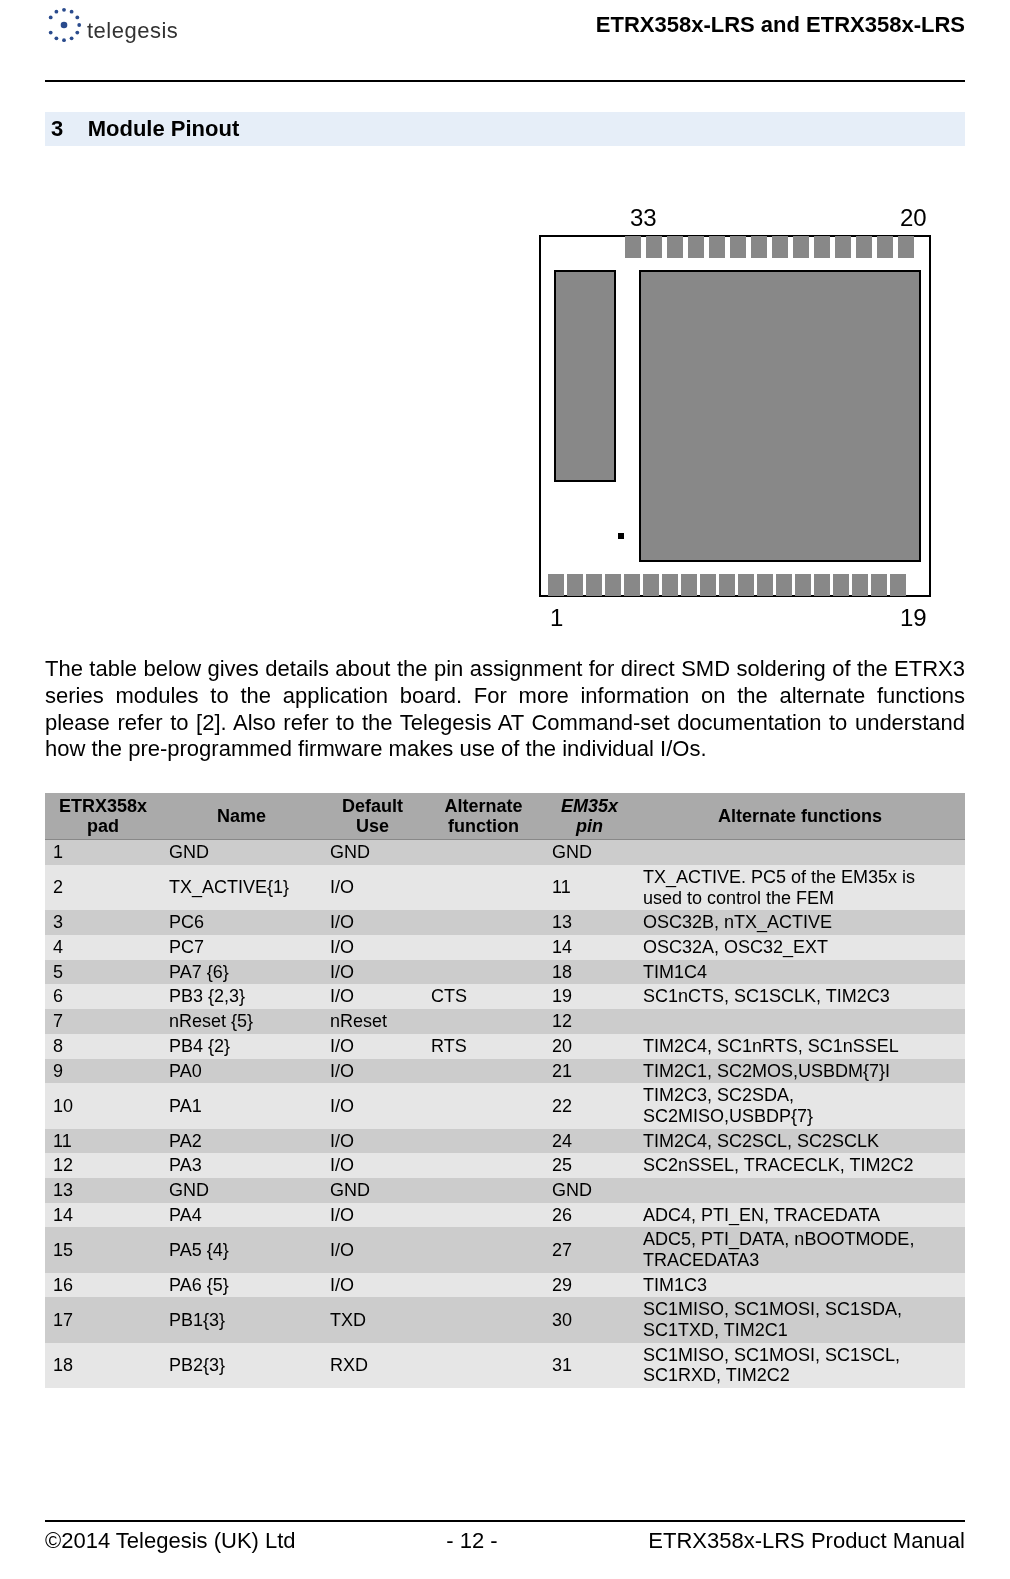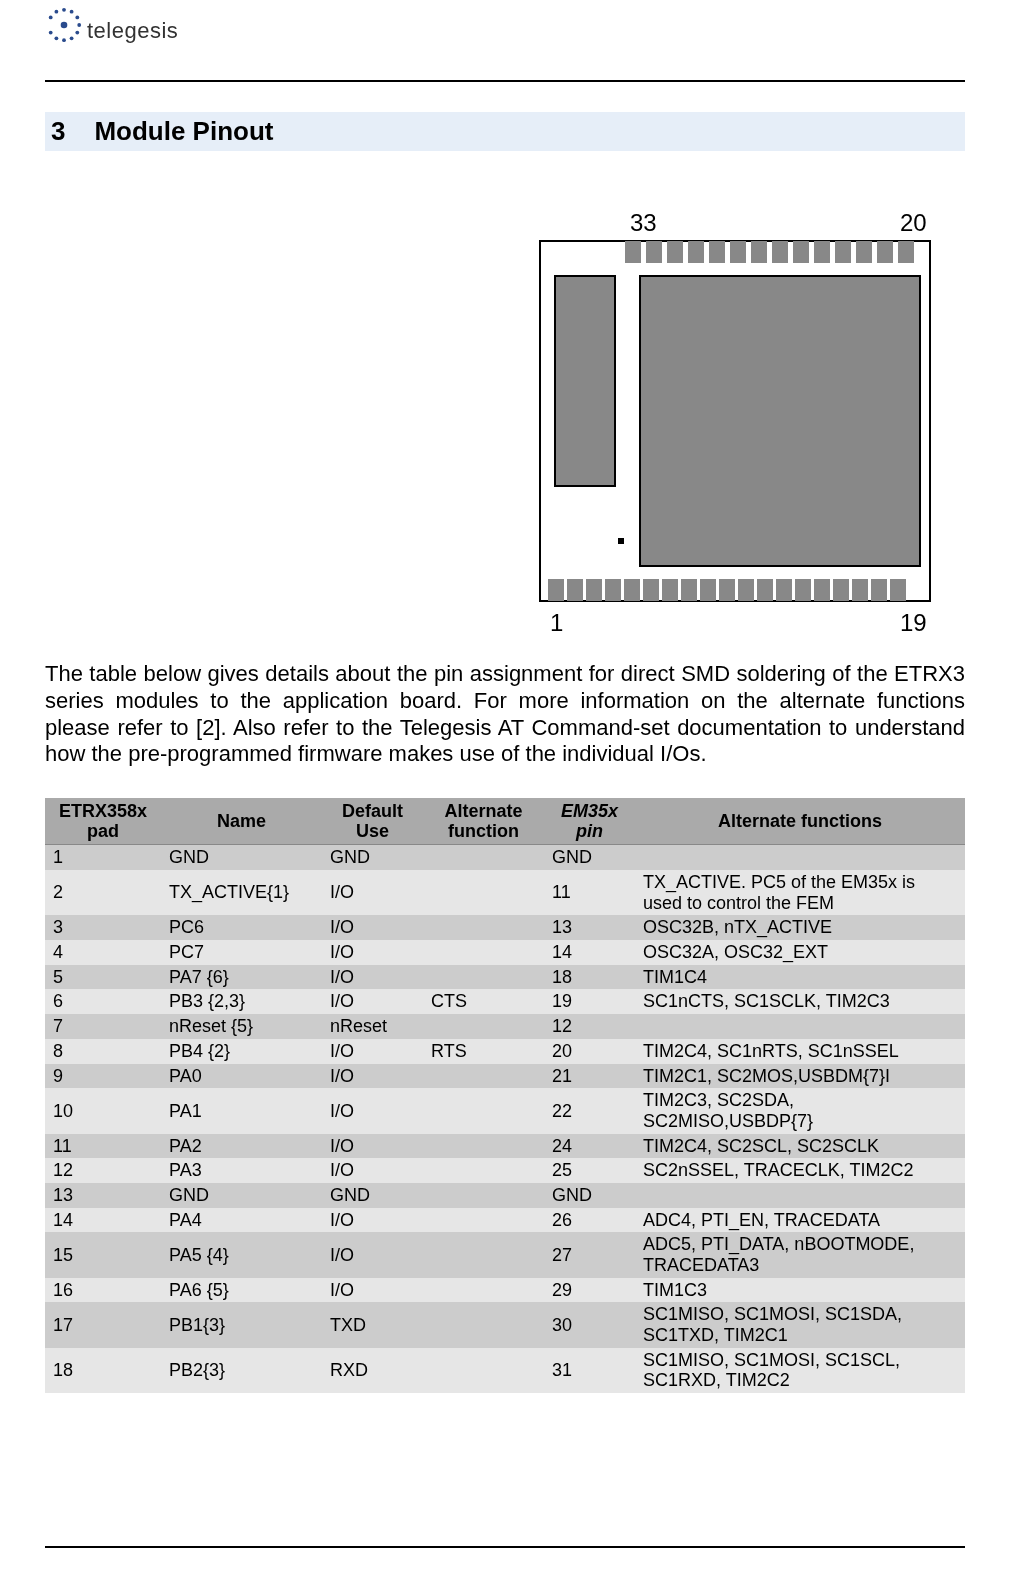--- a/index.html
+++ b/index.html
@@ -45,21 +45,21 @@
     padding-top: 6px;
   }
   .hdr-rule {
     border: none;
     border-top: 2px solid #000;
     margin: 4px 0 0 0;
   }
   
   .sec-heading {
     background: #e6eef8;
-    font-size: 26px;
+    font-size: 22px;
     font-weight: bold;
     color: #000;
     padding: 4px 6px;
     margin-top: 30px;
     margin-bottom: 0;
   }
   
   .figure-wrap {
     margin-top: 60px;
     display: flex;
@@ -145,20 +145,21 @@
           <circle cx="20" cy="36" r="2"></circle>
             <circle cx="12" cy="34" r="2"></circle>
             <circle cx="6" cy="28" r="2"></circle>
           <circle cx="12" cy="6" r="2"></circle>
             <circle cx="6" cy="12" r="2"></circle>
           <circle cx="20" cy="20" r="3.5" fill="#2a4b8d"></circle>
         </g>
       </svg>
       <span class="logo-text">telegesis</span>
     </div>
+    <div class="hdr-title">ETRX358x-LRS and ETRX358x-LRS</div>
   </div>
   <hr class="hdr-rule">
 
   <div class="sec-heading">
     <span>3</span>&nbsp;&nbsp;&nbsp;
     <span>Module Pinout</span>
   </div>
 
   <div class="figure-wrap">
     <svg class="figure-svg" viewBox="0 0 460 430">
@@ -373,15 +374,20 @@
           <td>RXD</td>
           <td></td>
           <td>31</td>
           <td>SC1MISO, SC1MOSI, SC1SCL, SC1RXD, TIM2C2</td>
         </tr>
       </tbody>
   </table>
 
   <div class="ftr">
     <hr class="ftr-rule">
+    <div class="ftr-row">
+      <span>©2014 Telegesis (UK) Ltd</span>
+      <span>- 12 -</span>
+      <span>ETRX358x-LRS Product Manual</span>
+    </div>
   </div>
 
 </div>
 
 </body></html>

